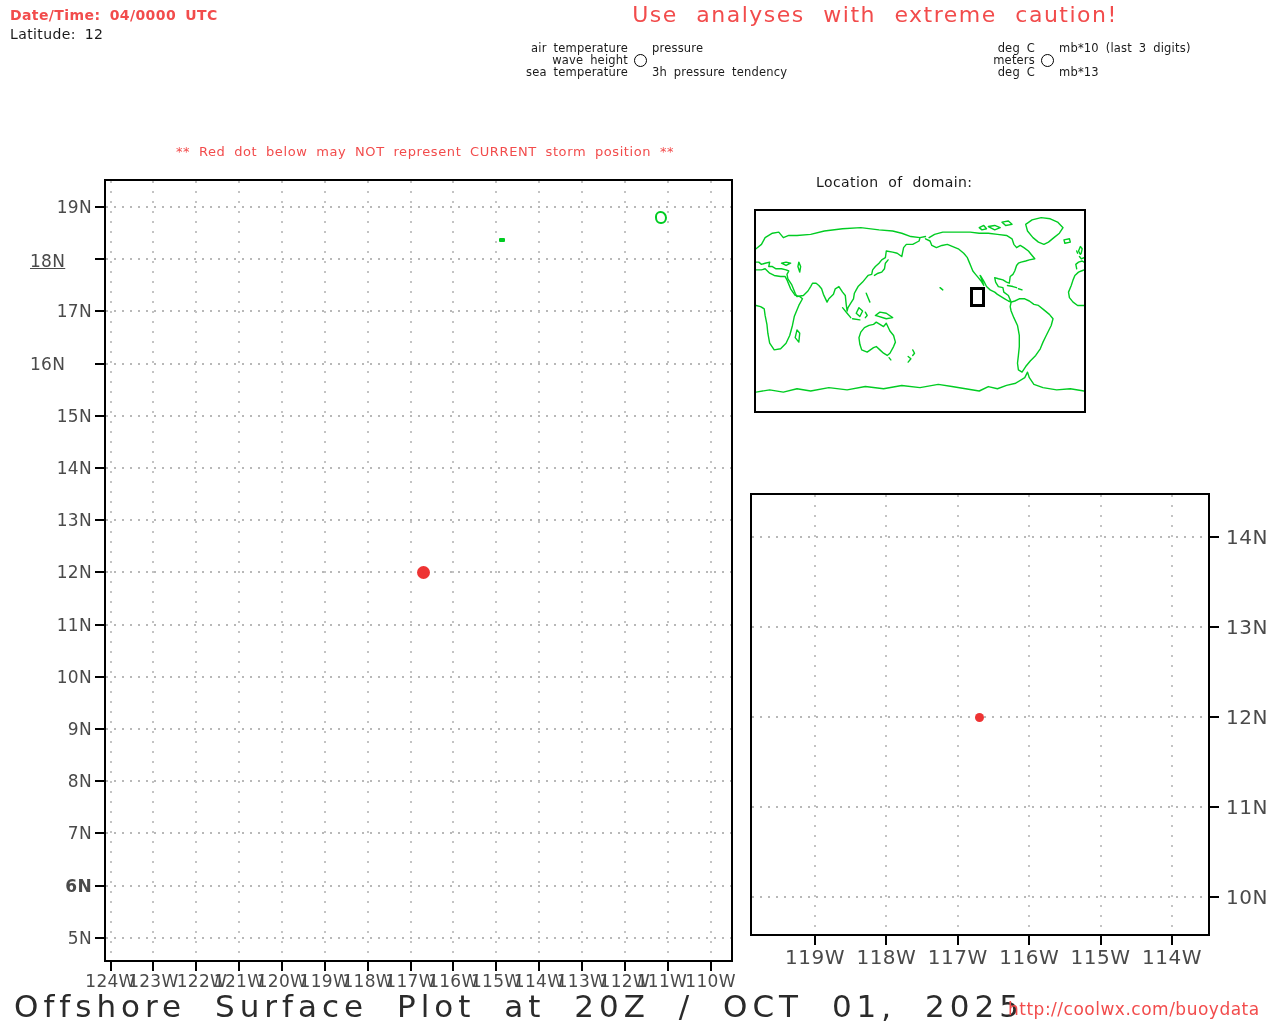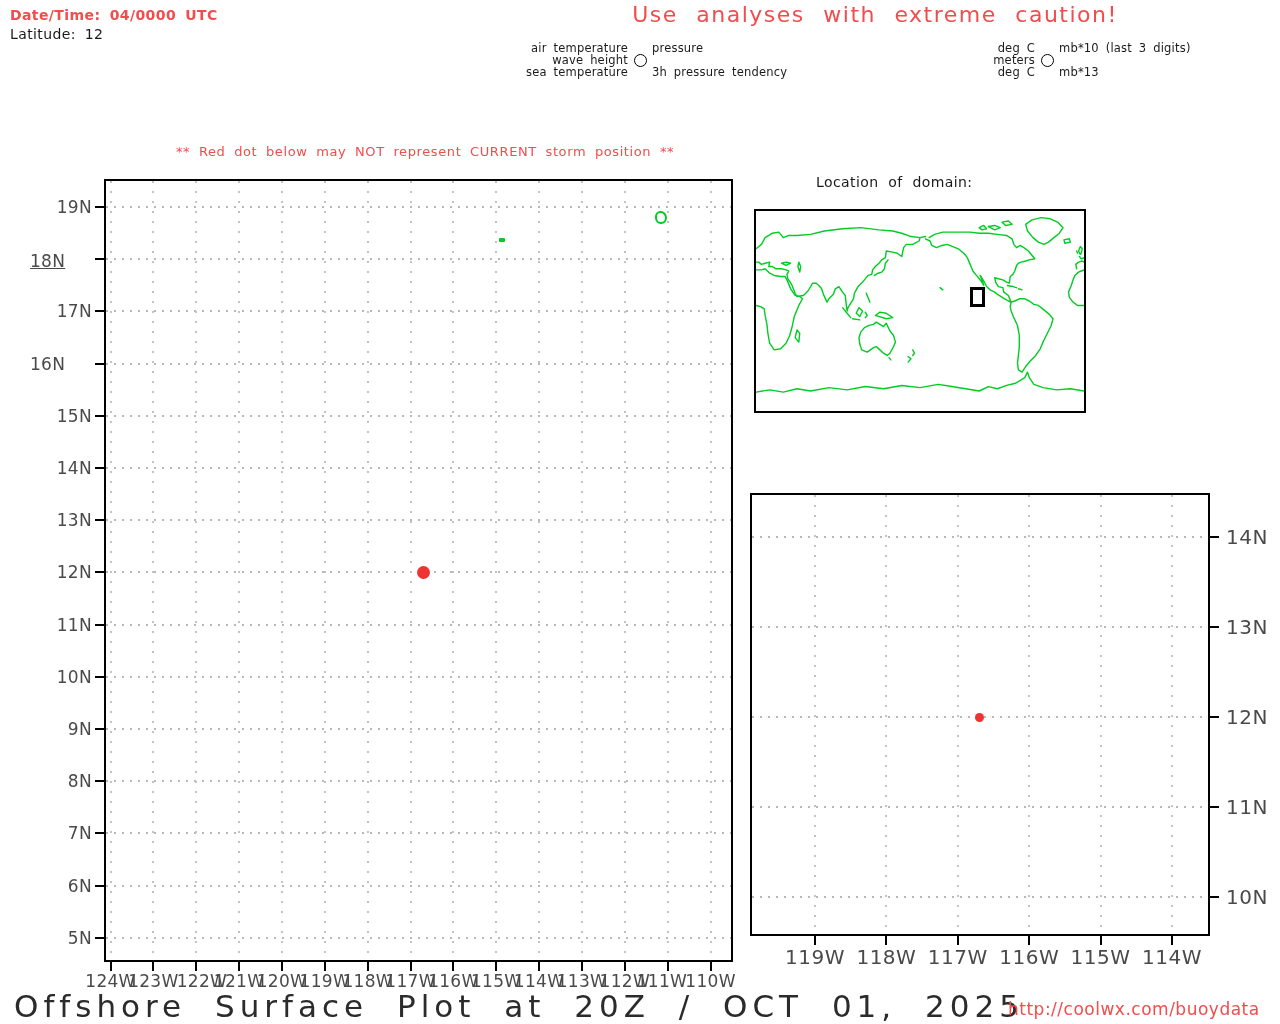--- a/index.html
+++ b/index.html
@@ -134,21 +134,21 @@
     <div class="tick" style="left: 95px; top: 728px; width: 9px; height: 2px;"></div>
     <div class="axlbl" style="left: 30px; top: 719px; width: 62px; text-align: right;">9N</div>
     <div class="hgrid" style="left: 106px; top: 780.2px; width: 625px;"></div>
     <div class="tick" style="left: 95px; top: 780.2px; width: 9px; height: 2px;"></div>
     <div class="axlbl" style="left: 30px; top: 771.2px; width: 62px; text-align: right;">8N</div>
     <div class="hgrid" style="left: 106px; top: 832.4px; width: 625px;"></div>
     <div class="tick" style="left: 95px; top: 832.4px; width: 9px; height: 2px;"></div>
     <div class="axlbl" style="left: 30px; top: 823.4px; width: 62px; text-align: right;">7N</div>
     <div class="hgrid" style="left: 106px; top: 884.6px; width: 625px;"></div>
     <div class="tick" style="left: 95px; top: 884.6px; width: 9px; height: 2px;"></div>
-    <div class="axlbl" style="left: 30px; top: 875.6px; width: 62px; text-align: right;">6N</div>
+    <div class="axlbl" style="left: 30px; top: 875.6px; width: 62px; text-align: right; font-weight: bold;">6N</div>
     <div class="hgrid" style="left: 106px; top: 936.8px; width: 625px;"></div>
     <div class="tick" style="left: 95px; top: 936.8px; width: 9px; height: 2px;"></div>
     <div class="axlbl" style="left: 30px; top: 927.8px; width: 62px; text-align: right;">5N</div>
     <div class="vgrid" style="left: 109.5px; top: 181px; height: 779px;"></div>
     <div class="tick" style="left: 109.5px; top: 962px; width: 2px; height: 9px;"></div>
     <div class="axlbl" style="left: 79.5px; top: 971px; width: 62px; text-align: center;">124W</div>
     <div class="vgrid" style="left: 152.36px; top: 181px; height: 779px;"></div>
     <div class="tick" style="left: 152.36px; top: 962px; width: 2px; height: 9px;"></div>
     <div class="axlbl" style="left: 122.36px; top: 971px; width: 62px; text-align: center;">123W</div>
     <div class="vgrid" style="left: 195.22px; top: 181px; height: 779px;"></div>

